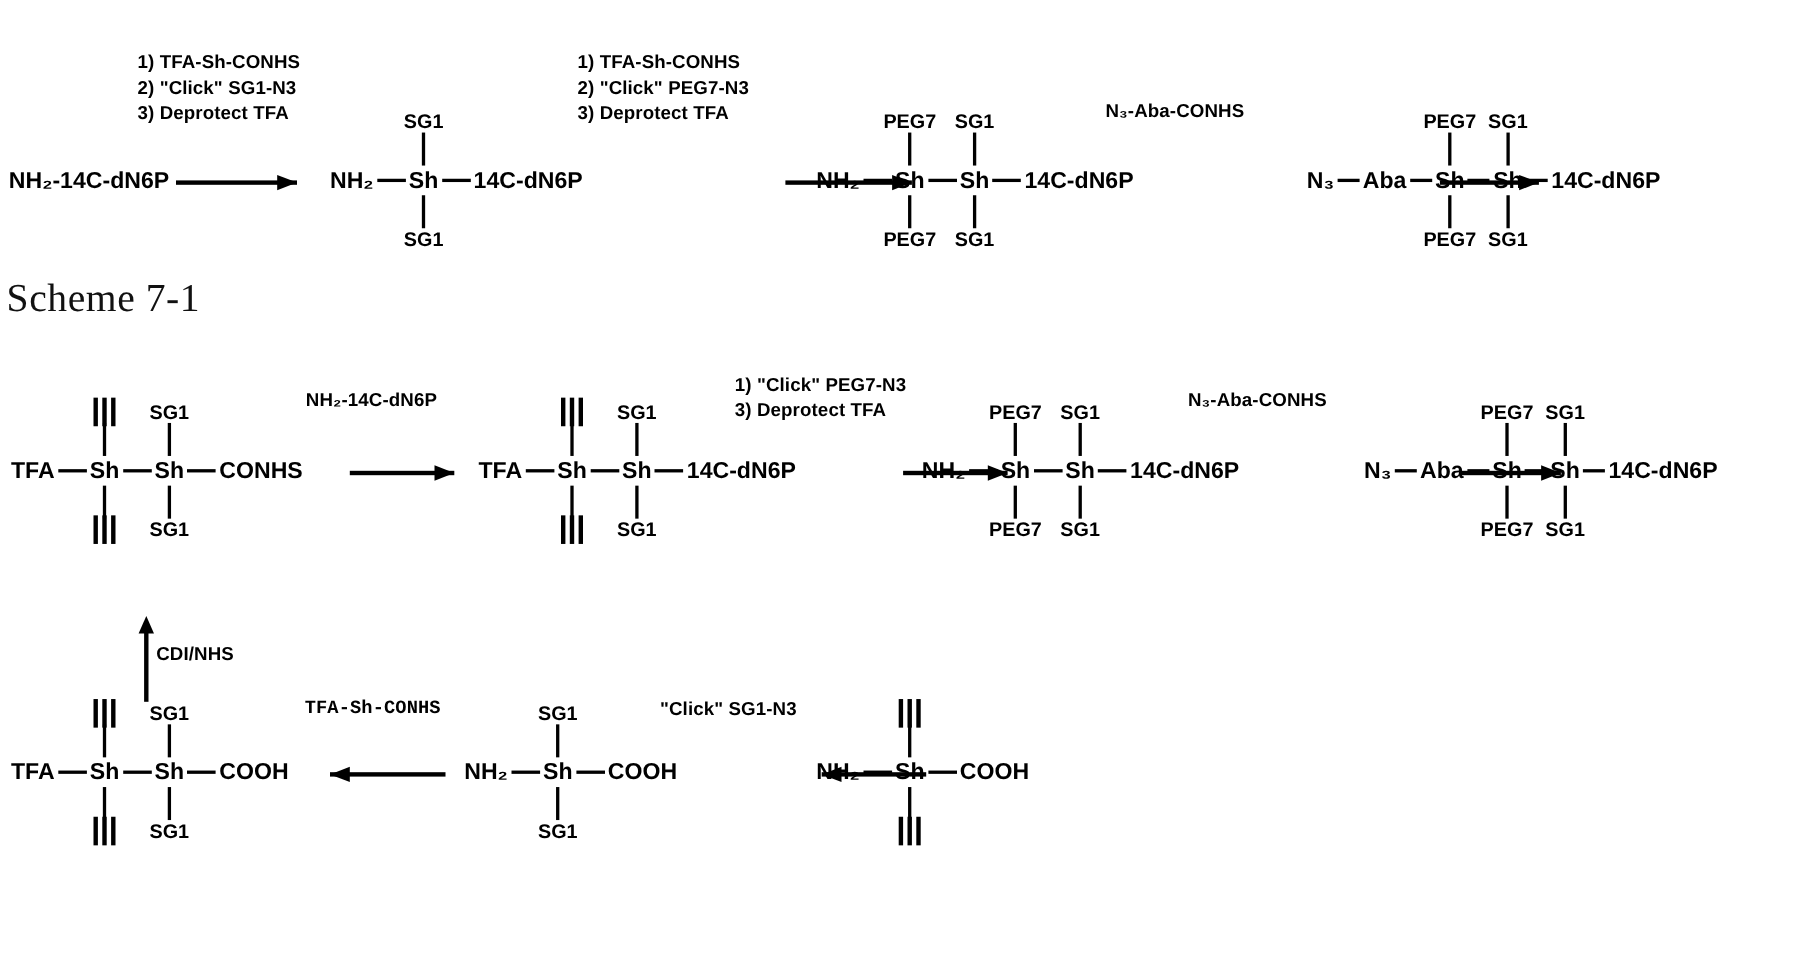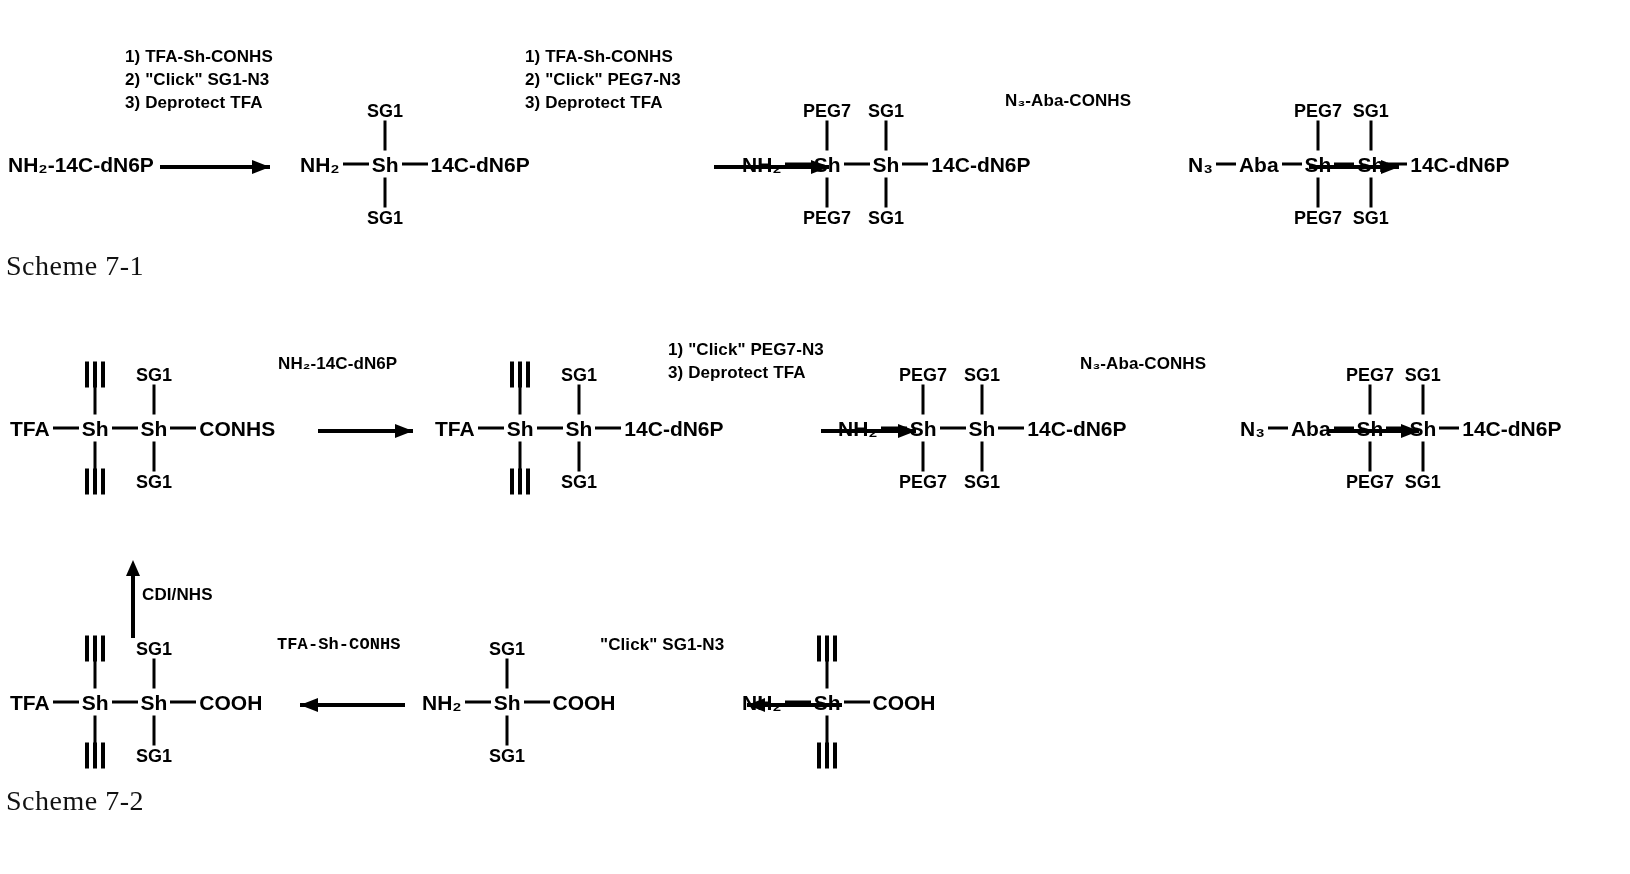--- a/index.html
+++ b/index.html
@@ -117,21 +117,21 @@
     position:absolute;top:0;left:0;
     width:0;height:0;
     border-left:7px solid transparent;
     border-right:7px solid transparent;
     border-bottom:16px solid #000;
   }
 
   
   .caption{
     font-family:"Liberation Serif", serif;
-    font-size:28px;
+    font-size:36px;
     font-weight:400;
     letter-spacing:0.5px;
     color:#111;
   }
 </style>
 </head>
 <body>
 
 <div class="canvas">
 
@@ -479,15 +479,14 @@
             <i></i>
             <i></i>
             <i></i>
           </span>
       </span>
       <span class="bond"></span>
       <span class="lbl">COOH</span>
     </div>
   </div>
 
-  <div class="abs caption" style="left:6px;top:785px;">Scheme 7-2</div>
 
 </div>
 
 </body></html>

